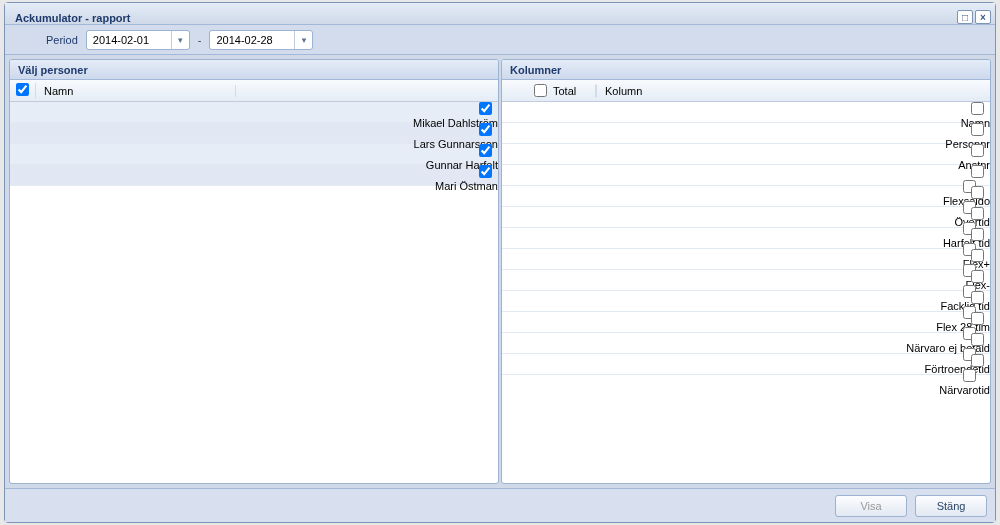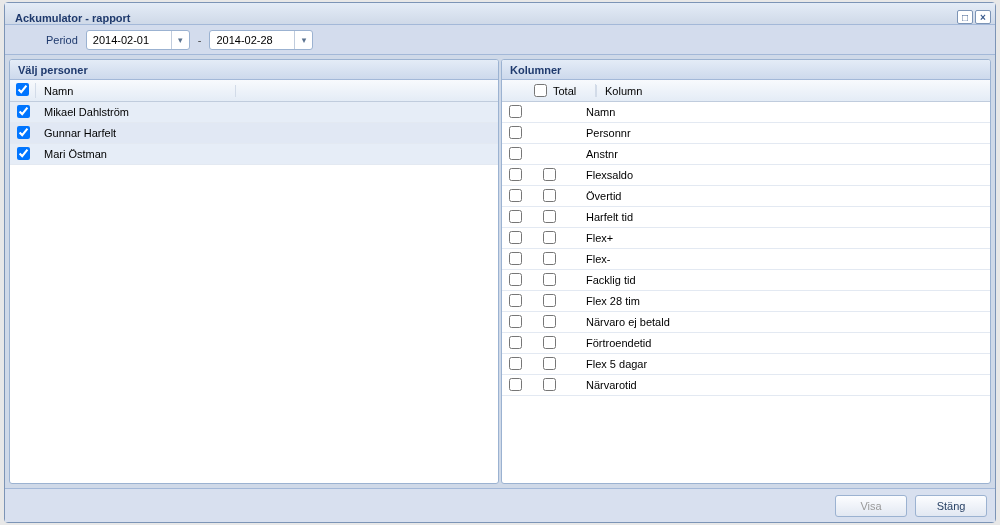--- a/index.html
+++ b/index.html
@@ -125,22 +125,23 @@
 }
 .col-check { width: 26px; text-align: center; border-right: 1px solid #d2dbe8; }
 .col-total { width: 68px; display:flex; align-items:flex-end; padding-left:6px; border-right: 1px solid #d2dbe8; }
 .col-total input { margin-right: 6px; }
 .col-name { padding-left: 8px; flex: 1; }
 .col-kolumn { padding-left: 8px; flex: 1; border-left: 1px solid #d2dbe8;}
 .grid-body { flex: 1; overflow-y: auto; }
 .row {
   height: 21px;
   display: flex;
-  align-items: center;
+  align-items: flex-end;
   border-bottom: 1px solid #e3e9f2;
+  flex-direction: column;
 }
 .persons .row { background: #e6edf7; }
 .persons .row:nth-child(even){ background:#e1e8f4;}
 .row .c1 { width: 26px; text-align: center; }
 .row .cname { flex: 1; padding-left: 8px; }
 .columns .row .c2 { width: 42px; text-align:center; }
 .columns .row .c3 { flex: 1; padding-left: 16px; }
 .columns .row { background:#fff; }
 input[type="checkbox"]{ width:13px; height:13px; }
 .persons .grid-head .col-name { flex: 0 0 200px; border-right:1px solid #d2dbe8;}
@@ -204,20 +205,25 @@
         <div style="flex:1"></div>
       </div>
       <div class="grid-body" id="persons-body">
           <div class="row">
             <div class="c1"><input type="checkbox" checked="" style=""></div>
             <div class="cname">Mikael Dahlström</div>
             <div style="flex:1"></div>
           </div>
           <div class="row">
             <div class="c1"><input type="checkbox" checked="" style=""></div>
+            <div class="cname">Lars Gunnarsson</div>
+            <div style="flex:1"></div>
+          </div>
+          <div class="row">
+            <div class="c1"><input type="checkbox" checked="" style=""></div>
             <div class="cname">Gunnar Harfelt</div>
             <div style="flex:1"></div>
           </div>
           <div class="row">
             <div class="c1"><input type="checkbox" checked="" style=""></div>
             <div class="cname">Mari Östman</div>
             <div style="flex:1"></div>
           </div>
         </div>
     </div>
@@ -289,25 +295,20 @@
             <div class="c3">Närvaro ej betald</div>
           </div>
           <div class="row">
             <div class="c1"><input type="checkbox" style=""></div>
             <div class="c2"><input type="checkbox" style=""></div>
             <div class="c3">Förtroendetid</div>
           </div>
           <div class="row">
             <div class="c1"><input type="checkbox" style=""></div>
             <div class="c2"><input type="checkbox" style=""></div>
-            <div class="c3">Flex 5 dagar</div>
-          </div>
-          <div class="row">
-            <div class="c1"><input type="checkbox" style=""></div>
-            <div class="c2"><input type="checkbox" style=""></div>
             <div class="c3">Närvarotid</div>
           </div>
         </div>
     </div>
   </div>
 
   <div class="footer">
     <button class="btn disabled">Visa</button>
     <button class="btn">Stäng</button>
   </div>

